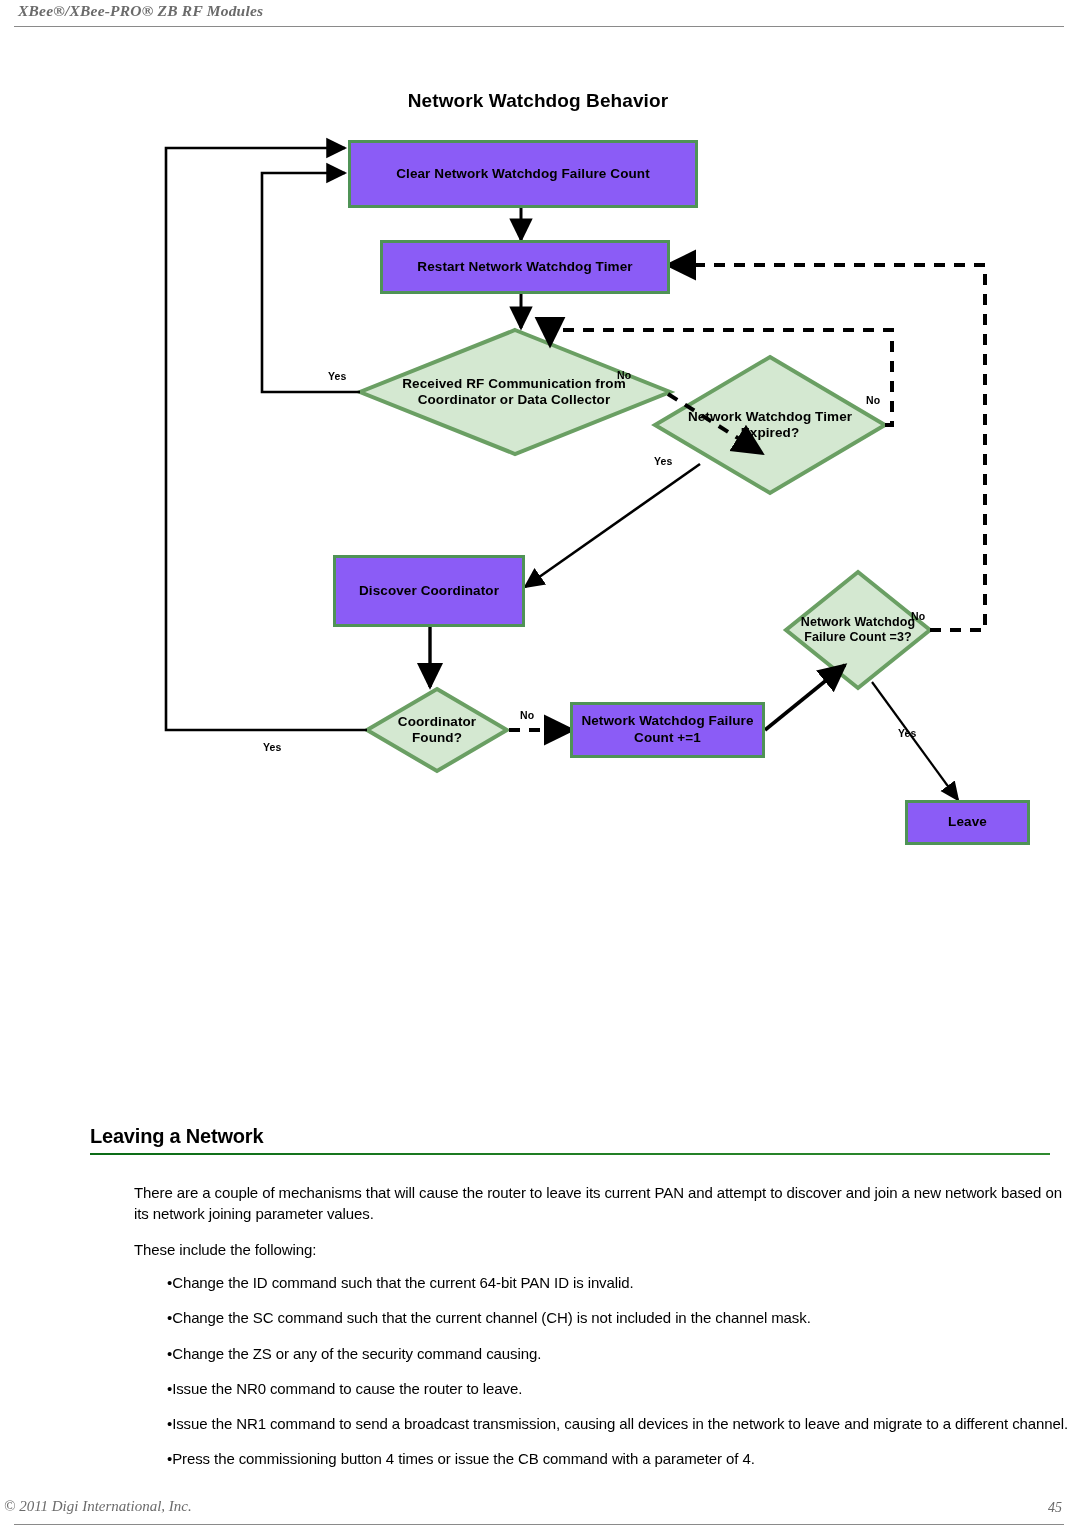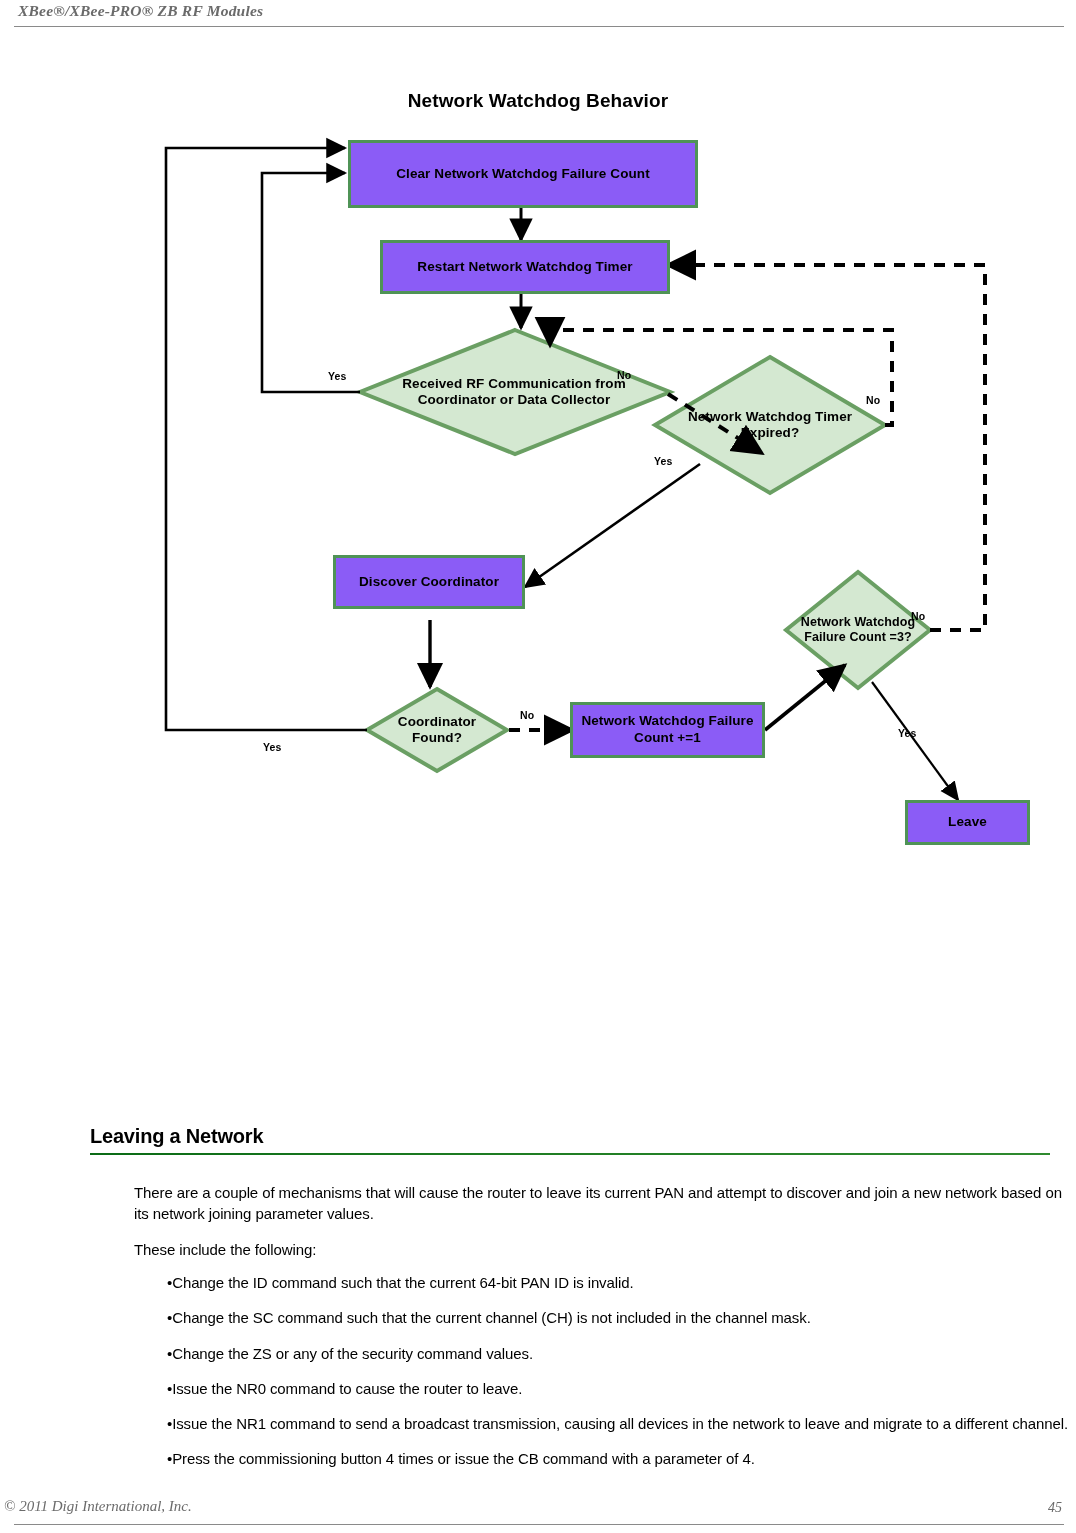--- a/index.html
+++ b/index.html
@@ -248,21 +248,21 @@
 
     <polyline points="930,570 985,570 985,205 670,205" fill="none" stroke="#000" stroke-width="4" stroke-dasharray="11,9" marker-end="url(#arrowDash)"></polyline>
 
     <line x1="509" y1="670" x2="570" y2="670" stroke="#000" stroke-width="4" stroke-dasharray="11,9" marker-end="url(#arrowDash)"></line>
   </svg>
 
   <div class="node-box" style="left:348px; top:80px; width:350px; height:68px;">Clear Network Watchdog Failure Count</div>
 
   <div class="node-box" style="left:380px; top:180px; width:290px; height:54px;">Restart Network Watchdog Timer</div>
 
-  <div class="node-box" style="left:333px; top:495px; width:192px; height:54px;">Discover Coordinator</div>
+  <div class="node-box" style="left:333px; top:495px; width:192px; height:72px;">Discover Coordinator</div>
 
   <div class="node-box" style="left:570px; top:642px; width:195px; height:56px;">Network Watchdog Failure Count +=1</div>
 
   <div class="node-box" style="left:905px; top:740px; width:125px; height:45px;">Leave</div>
 
   <div class="node-diamond-label" style="left:398px; top:292px; width:232px; height:80px;">Received RF Communication from Coordinator or Data Collector</div>
 
   <div class="node-diamond-label" style="left:683px; top:336px; width:174px; height:58px;">Network Watchdog Timer Expired?</div>
 
   <div class="node-diamond-label" style="left:377px; top:645px; width:120px; height:50px;">Coordinator Found?</div>
@@ -292,21 +292,21 @@
 </div>
 
 <div class="body-copy">
   <p>There are a couple of mechanisms that will cause the router to leave its current PAN and attempt to discover and join a new network based on its network joining parameter values.</p>
   <p>These include the following:</p>
 </div>
 
 <div class="bullets">
   <p class="bullet"><span class="dot">•</span><span>Change the ID command such that the current 64-bit PAN ID is invalid.</span></p>
   <p class="bullet"><span class="dot">•</span><span>Change the SC command such that the current channel (CH) is not included in the channel mask.</span></p>
-  <p class="bullet"><span class="dot">•</span><span>Change the ZS or any of the security command values.</span></p>
+  <p class="bullet"><span class="dot">•</span><span>Change the ZS or any of the security command causing.</span></p>
   <p class="bullet"><span class="dot">•</span><span>Issue the NR0 command to cause the router to leave.</span></p>
   <p class="bullet"><span class="dot">•</span><span>Issue the NR1 command to send a broadcast transmission, causing all devices in the network to leave and migrate to a different channel.</span></p>
   <p class="bullet"><span class="dot">•</span><span>Press the commissioning button 4 times or issue the CB command with a parameter of 4.</span></p>
 </div>
 
 <div class="page-footer">
   <div class="ftr-left">© 2011 Digi International, Inc.</div>
   <div class="ftr-right">45</div>
   <div class="ftr-rule"></div>
 </div>

